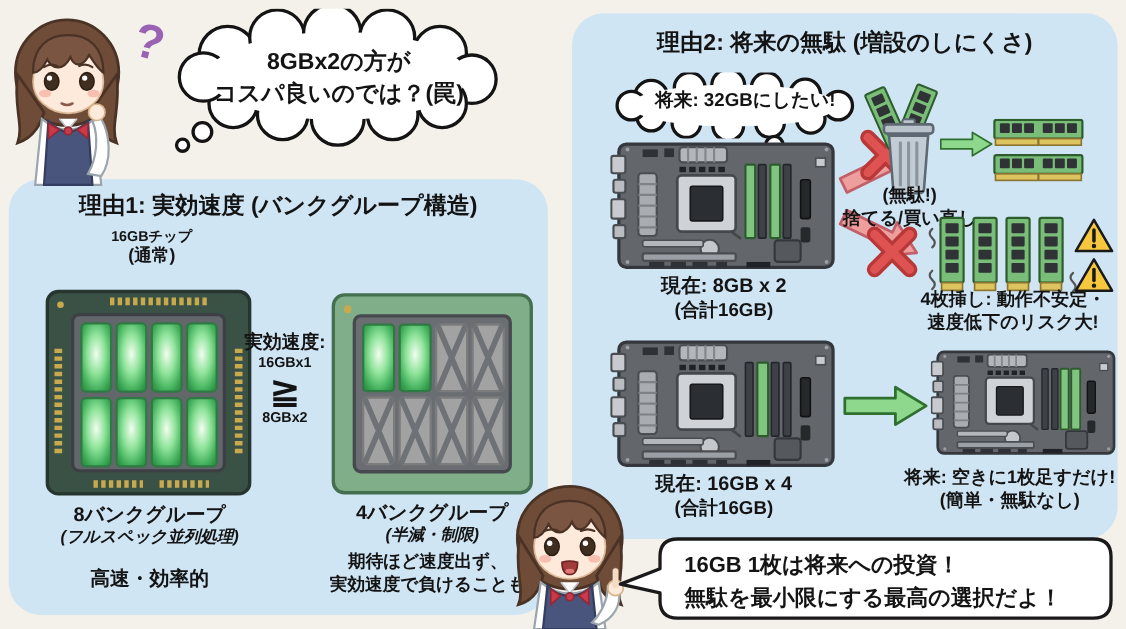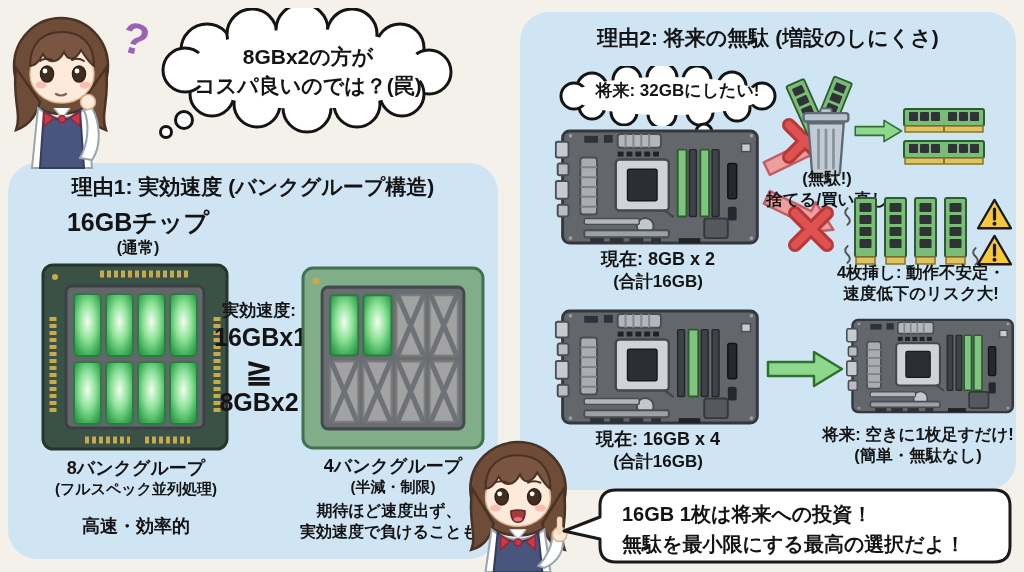--- a/index.html
+++ b/index.html
@@ -3,26 +3,26 @@
 <meta charset="utf-8">
 <style>
   html,body{margin:0;padding:0;}
   body{font-family:"Liberation Sans","DejaVu Sans",sans-serif;color:#141414;}
   #canvas{position:relative;width:1024px;height:572px;background:#f4f1ea;overflow:hidden;}
   .abs{position:absolute;}
   .tc{text-align:center;}
   .pre{white-space:pre-line;}
   .panel{background:#cfe5f4;border-radius:29px;}
   .t21{font-size:21px;font-weight:bold;}
-  .t19{font-size:25px;font-weight:bold;line-height:1.25;}
+  .t19{font-size:13px;font-weight:bold;line-height:1.25;}
   .t18{font-size:18px;font-weight:bold;line-height:1.3;}
   .t17{font-size:17px;font-weight:bold;line-height:1.3;}
   .t165{font-size:16.5px;font-weight:bold;line-height:1.3;}
   .t16{font-size:16px;font-weight:bold;line-height:1.3;}
-  .t15{font-size:15px;font-weight:bold;line-height:1.25;}
+  .t15{font-size:15px;font-weight:bold;line-height:1.25;font-style:italic;}
   .t20{font-size:20px;font-weight:bold;line-height:1.5;}
   .t34{font-size:34px;font-weight:bold;line-height:1.0;}
   .qmark{font-size:44px;font-weight:bold;color:#9a62b2;transform:rotate(14deg);}
   svg{display:block;}
   .mb-slot-empty{fill:#3e4246;stroke:#23272b;stroke-width:1.5;}
   .mb-slot-full{fill:#7fc47f;stroke:#2c5c2c;stroke-width:2;}
   .arrow-red{fill:#ef9e9e;stroke:#c2606a;stroke-width:2.5;}
   .arrow-green{fill:#8ed88e;stroke:#2f6f2f;stroke-width:2.5;}
   .cloud{fill:#ffffff;stroke:#141414;stroke-width:3;}
 </style>

